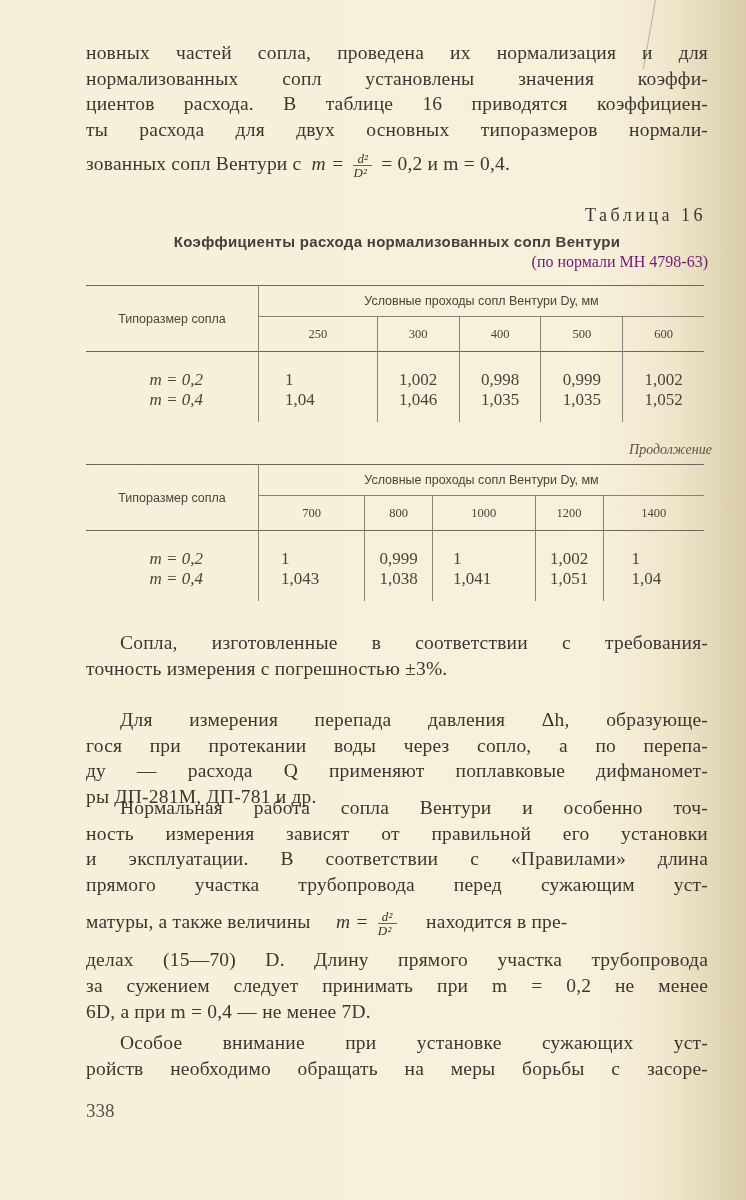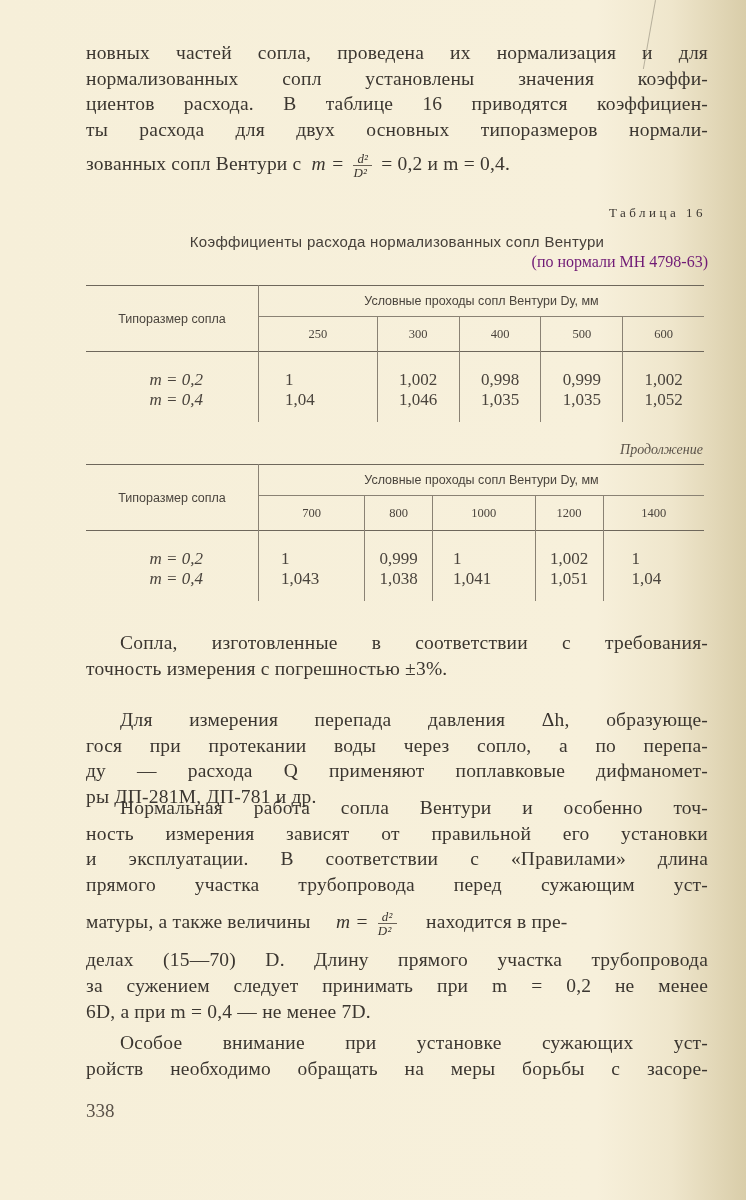--- a/index.html
+++ b/index.html
@@ -14,34 +14,34 @@
     background:#8f8878; transform:rotate(10deg); transform-origin:top left; opacity:.6;
   }
   .p { position:absolute; left:86px; width:622px; font-size:19.5px; letter-spacing:0.2px; white-space:nowrap; }
   .line { height:25.6px; line-height:25.6px; text-align:justify; text-align-last:justify; }
   .line.last { text-align-last:left; }
   .indent { padding-left:34px; }
   i.m { font-style:italic; }
   .frac { display:inline-block; vertical-align:middle; text-align:center; font-size:13px; line-height:13px; margin:0 4px; }
   .frac .num { display:block; border-bottom:1px solid #6a6257; padding:0 4px; font-style:italic; }
   .frac .den { display:block; font-style:italic; }
-  .tbl-label { position:absolute; right:40px; top:205px; font-size:13px; letter-spacing:3.5px; }
-  .tbl-title { position:absolute; left:86px; width:622px; top:233px; text-align:center; font-family:"Liberation Sans", sans-serif; font-size:15px; font-weight:normal; color:#46403a; letter-spacing:.3px; }
+  .tbl-label { position:absolute; right:40px; top:205px; font-size:18px; letter-spacing:3.5px; }
+  .tbl-title { position:absolute; left:86px; width:622px; top:233px; text-align:center; font-family:"Liberation Sans", sans-serif; font-size:15px; font-weight:bold; color:#46403a; letter-spacing:.3px; }
   .tbl-sub { position:absolute; left:86px; width:622px; top:253px; text-align:right; font-size:16px; color:#701a75; }
   table.t { position:absolute; left:86px; width:618px; border-collapse:collapse; font-size:14px; color:#4a443d; }
   table.t td, table.t th { font-weight:normal; padding:0; text-align:center; }
   .hdr-row1 td { height:30px; }
   .hdr-row2 td { height:34px; border-top:1px solid #8a8274; font-size:12.5px; }
   .cap { font-size:12.5px; font-family:"Liberation Sans", sans-serif; }
   .vsep { border-left:1px solid #8a8274; }
   .topline { border-top:1.5px solid #6e675b; }
   .midline { border-top:1.5px solid #6e675b; }
   .data-cell { font-size:17px; line-height:20px; padding-top:18px !important; padding-bottom:12px !important; vertical-align:top; }
   .rowlabel { text-align:right !important; padding-right:55px !important; }
-  .cont { position:absolute; right:43px; top:442px; font-size:14px; font-style:italic; color:#5a5249; }
+  .cont { position:absolute; right:34px; top:442px; font-size:14px; font-style:italic; color:#5a5249; }
   .pagenum { position:absolute; left:86px; top:1100px; font-size:19px; color:#5a5249; }
 </style>
 </head>
 <body>
 
 <div class="crease"></div>
 
 <div class="p" style="top:40px;">
   <div class="line">новных частей сопла, проведена их нормализация и для</div>
   <div class="line">нормализованных сопл установлены значения коэффи-</div>

